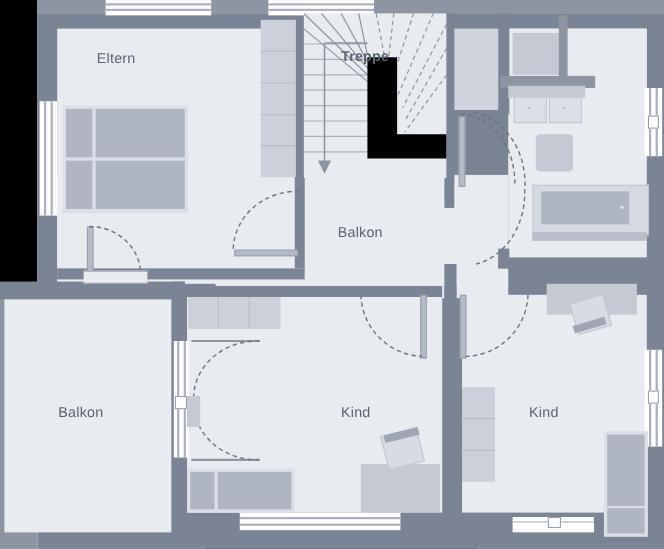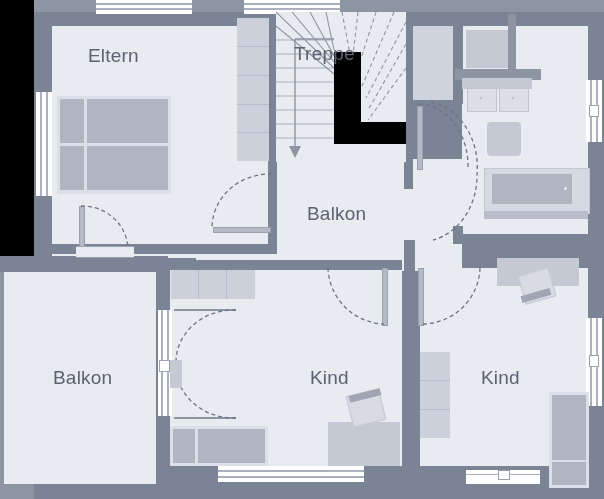--- a/index.html
+++ b/index.html
@@ -21,21 +21,21 @@
   .furn-d{background:#b0b5c2;}
   .furn-l{background:#dcdfe7;}
   
   .label{
     color:#5b6271;
     font-size:15px;
     letter-spacing:.2px;
     white-space:nowrap;
     font-family:"Liberation Sans", sans-serif;
   }
-  .label.big{font-size:19px;}
+  .label.big{font-size:13px;}
   
   .win{background:#ffffff;}
   .win-line{background:#aab0bd;}
   
   .doorleaf{background:#b4bac6;border:1px solid #9aa1ae;}
   svg{display:block;}
 </style>
 </head>
 <body>
 
@@ -258,19 +258,19 @@
   <div class="abs furn" style="left:497px;top:258px;width:82px;height:28px;"></div>
 
   <div class="abs" style="left:521px;top:271px;width:30px;height:28px;background:#d8dbe3;border:1px solid #c2c6d1;transform:rotate(-16deg);"></div>
   <div class="abs" style="left:521px;top:292px;width:30px;height:7px;background:#9fa5b2;transform:rotate(-16deg);transform-origin:center;"></div>
 
   <div class="abs furn-l" style="left:549px;top:392px;width:40px;height:96px;"></div>
   <div class="abs furn-d" style="left:552px;top:395px;width:34px;height:65px;"></div>
   <div class="abs furn-d" style="left:552px;top:462px;width:34px;height:23px;"></div>
 
   <div class="abs label big" style="left:88px;top:45px;">Eltern</div>
-  <div class="abs label big" style="left:294px;top:43px;">Treppe</div>
+  <div class="abs label big" style="left:310px;top:43px;font-weight:bold;">Treppe</div>
   <div class="abs label big" style="left:307px;top:203px;">Balkon</div>
   <div class="abs label big" style="left:53px;top:367px;">Balkon</div>
   <div class="abs label big" style="left:310px;top:367px;">Kind</div>
   <div class="abs label big" style="left:481px;top:367px;">Kind</div>
 
 </div>
 
 </body></html>

